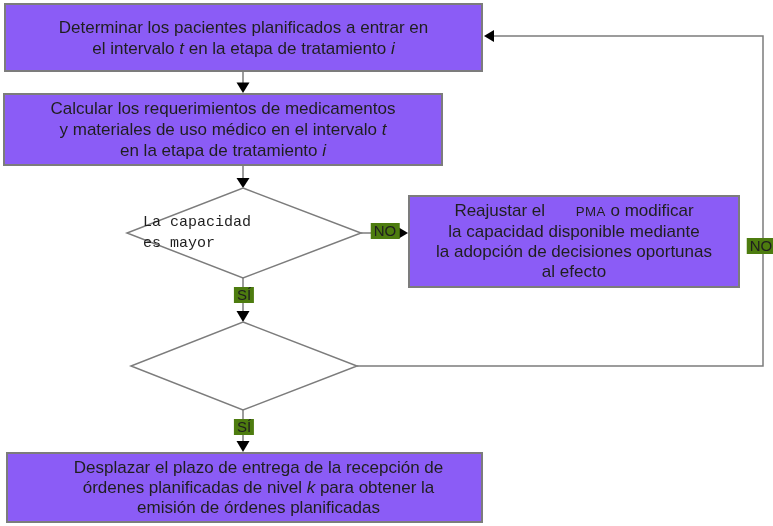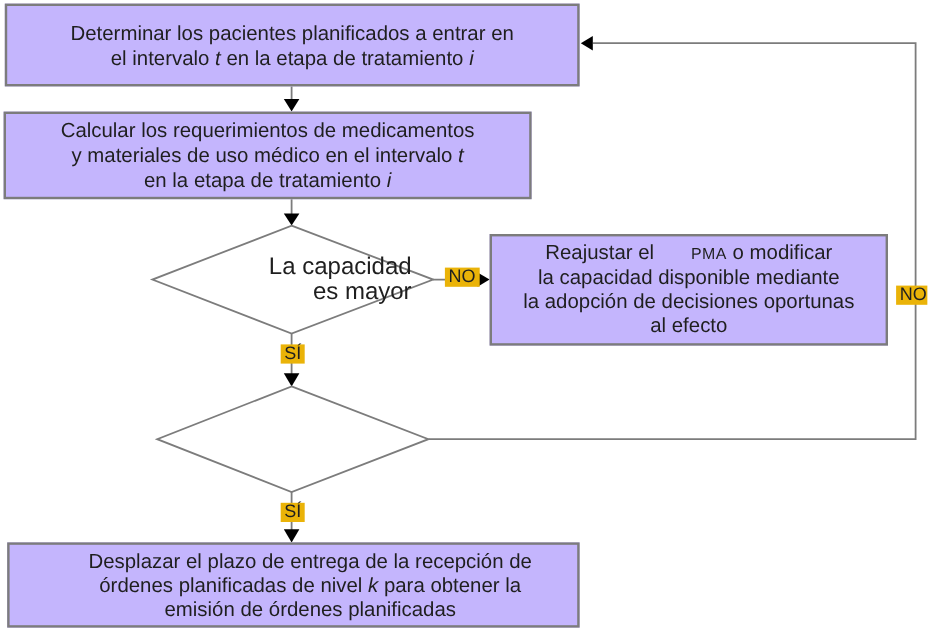--- a/index.html
+++ b/index.html
@@ -10,41 +10,42 @@
     background: #ffffff;
     font-family: "Liberation Sans", sans-serif;
     color: #1f1f1f;
     overflow: hidden;
   }
   .wires { position: absolute; left: 0; top: 0; }
   .box {
     position: absolute;
     box-sizing: border-box;
     border: 2px solid #7c7c7c;
-    background: #c4b5fd;
+    background: #8b5cf6;
     display: flex;
     flex-direction: column;
     justify-content: center;
     align-items: center;
     text-align: center;
     font-size: 17px;
     line-height: 21px;
   }
   .box .tline { white-space: nowrap; }
   .dtext {
     position: absolute;
-    text-align: right;
-    font-size: 20px;
+    text-align: left;
+    font-size: 15px;
     line-height: 21px;
     pointer-events: none;
+    font-family: Liberation Mono, monospace;
   }
   .lbl {
     position: absolute;
     transform: translate(-50%, -50%);
-    background: #eab308;
+    background: #4d7c0f;
     padding: 0 3px;
     font-size: 15px;
     line-height: 16px;
     white-space: nowrap;
   }
   .it { font-style: italic; }
   .sc { font-size: 0.78em; letter-spacing: 0.4px; padding-left: 26px; }
 </style>
 </head>
 <body>

